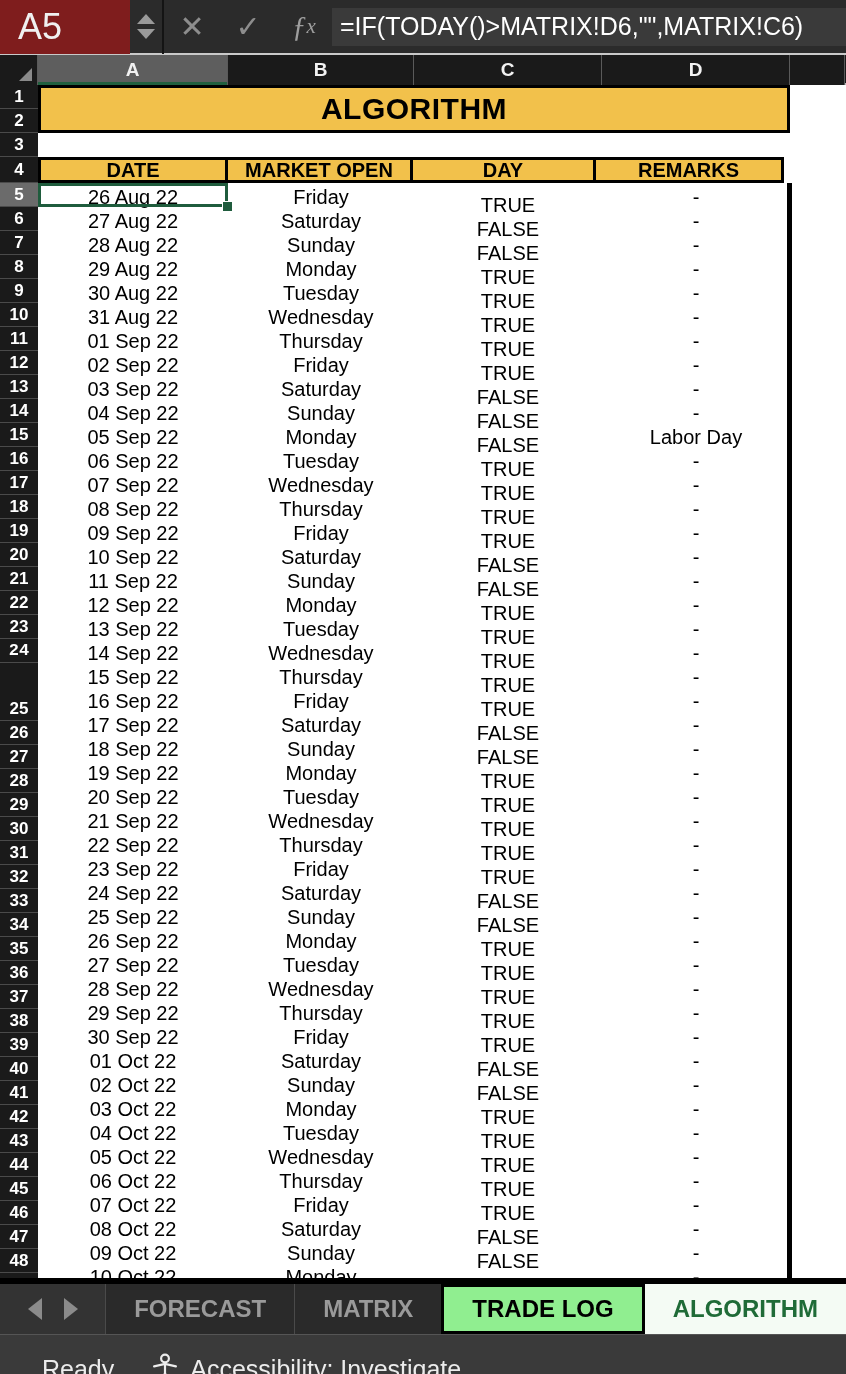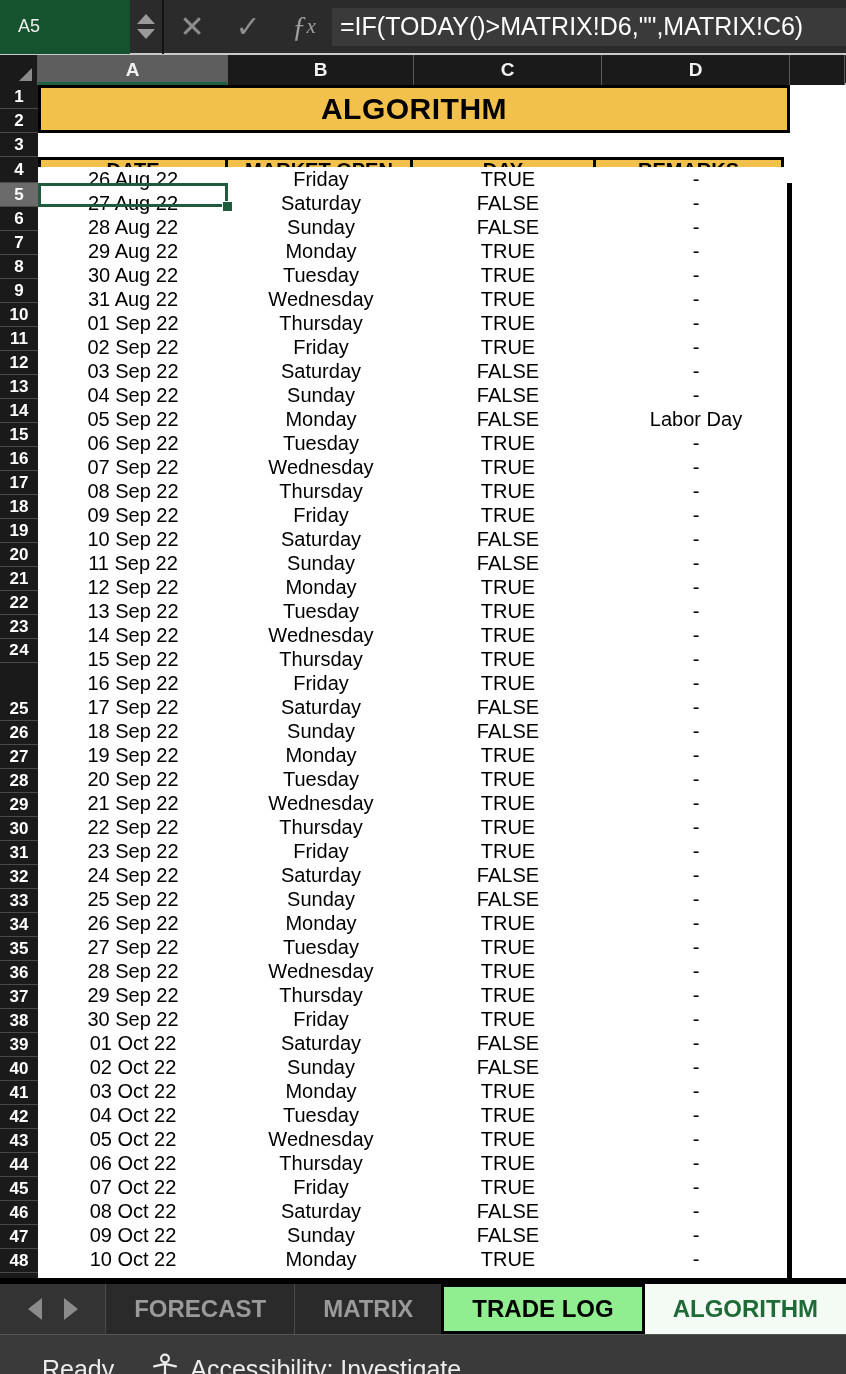--- a/index.html
+++ b/index.html
@@ -14,22 +14,22 @@
   .formula-bar {
     height: 55px; width: 846px;
     background: #2b2b2b;
     display: flex; align-items: center;
     border-bottom: 2px solid #c9c9c9;
   }
   .name-box {
     width: 130px; height: 55px;
     display: flex; align-items: center;
     padding-left: 18px;
-    color: #f0f0f0; font-size: 18px;
-    background: #14532d;
+    color: #f0f0f0; font-size: 36px;
+    background: #7f1d1d;
   }
   .spinner {
     width: 34px; height: 55px;
     display: flex; flex-direction: column;
     align-items: center; justify-content: center;
     gap: 5px;
     border-right: 2px solid #141414;
   }
   .tri-up, .tri-dn {
     width: 0; height: 0;
@@ -118,21 +118,21 @@
   .cellrow { display: flex; height: 24px; }
   .cell {
     height: 24px;
     display: flex; align-items: center; justify-content: center;
     font-size: 20px; color: #000000;
     background: #ffffff;
     overflow: hidden; white-space: nowrap;
   }
   .c-a { width: 190px; }
   .c-b { width: 186px; }
-  .c-c { width: 188px; }
+  .c-c { width: 188px; margin-top: 8px; }
   .c-d { width: 188px; }
 
   
   .title-band {
     position: absolute; left: 0px; top: 0px;
     width: 752px; height: 48px;
     background: #f2c14b;
     border: 3px solid #000000;
     display: flex; align-items: center; justify-content: center;
     font-size: 30px; font-weight: bold; color: #000000;
@@ -156,21 +156,21 @@
     display: flex; align-items: center; justify-content: center;
     font-size: 20px; font-weight: bold; color: #000000;
     margin-right: -3px;
   }
   .h-a { width: 190px; }
   .h-b { width: 186px; }
   .h-c { width: 188px; }
   .h-d { width: 191px; }
 
   .data-area {
-    position: absolute; left: 0px; top: 82px;
+    position: absolute; left: 0px; top: 100px;
     width: 752px;
   }
   .table-right-border {
     position: absolute; left: 749px; top: 98px;
     width: 5px; height: 1095px;
     background: #000000;
   }
 
   
   .sel-box {

